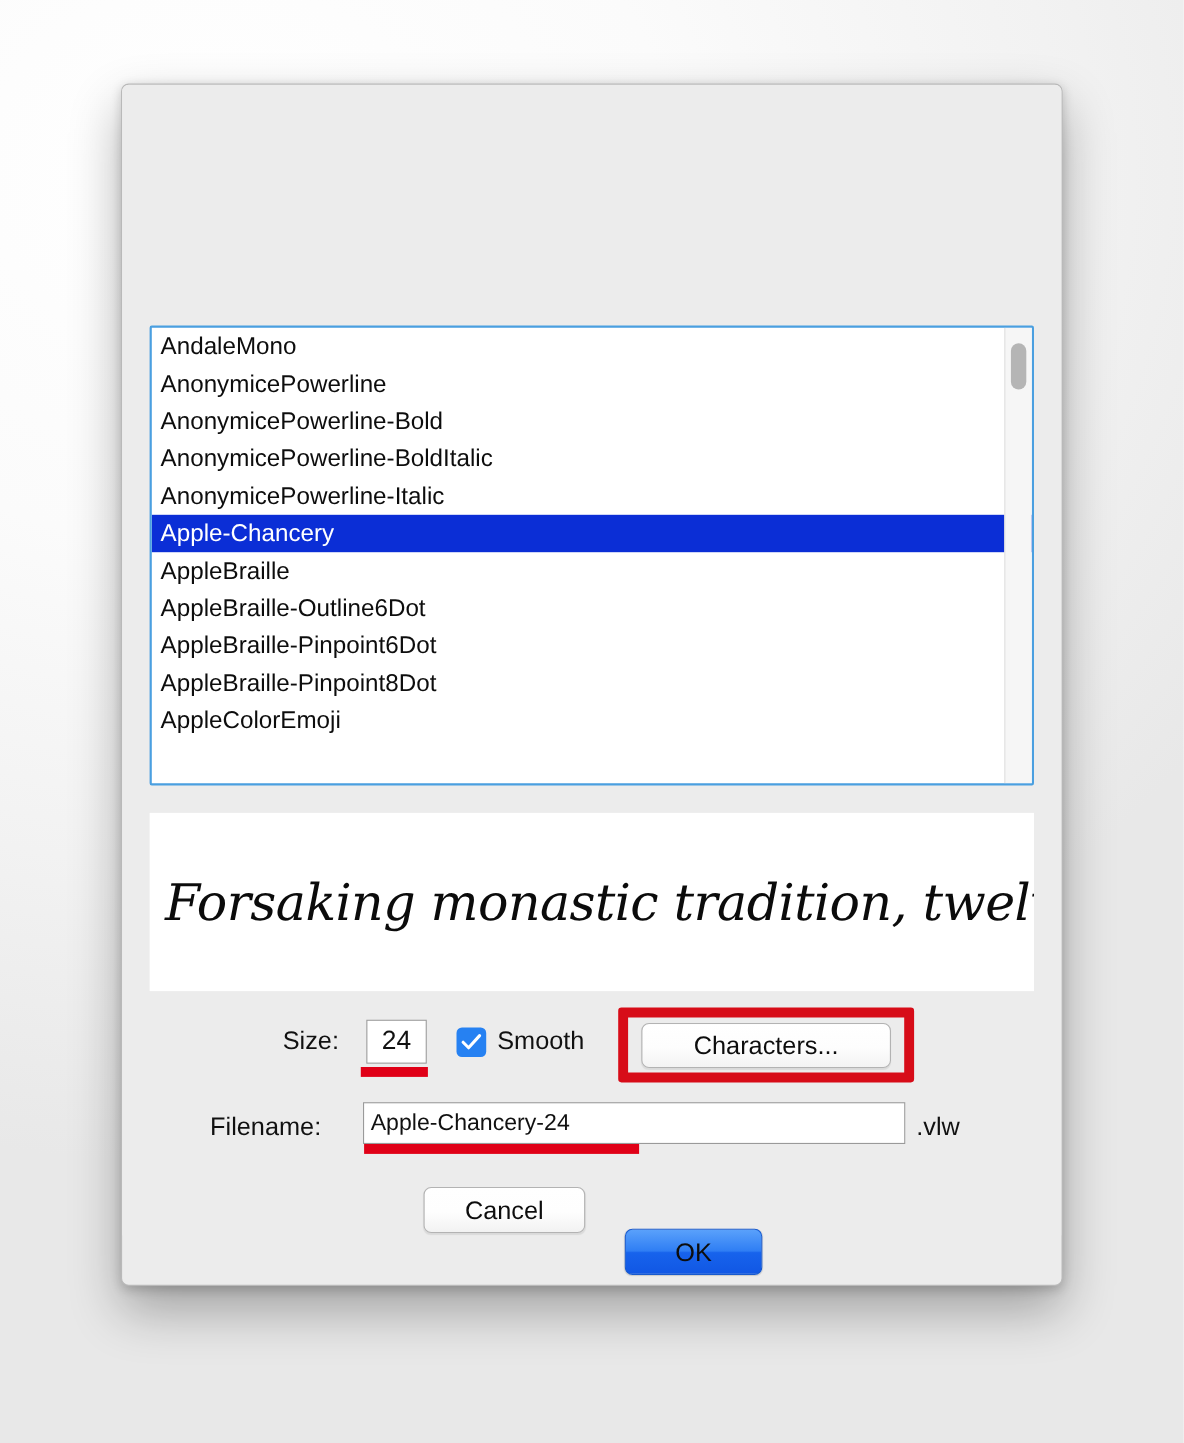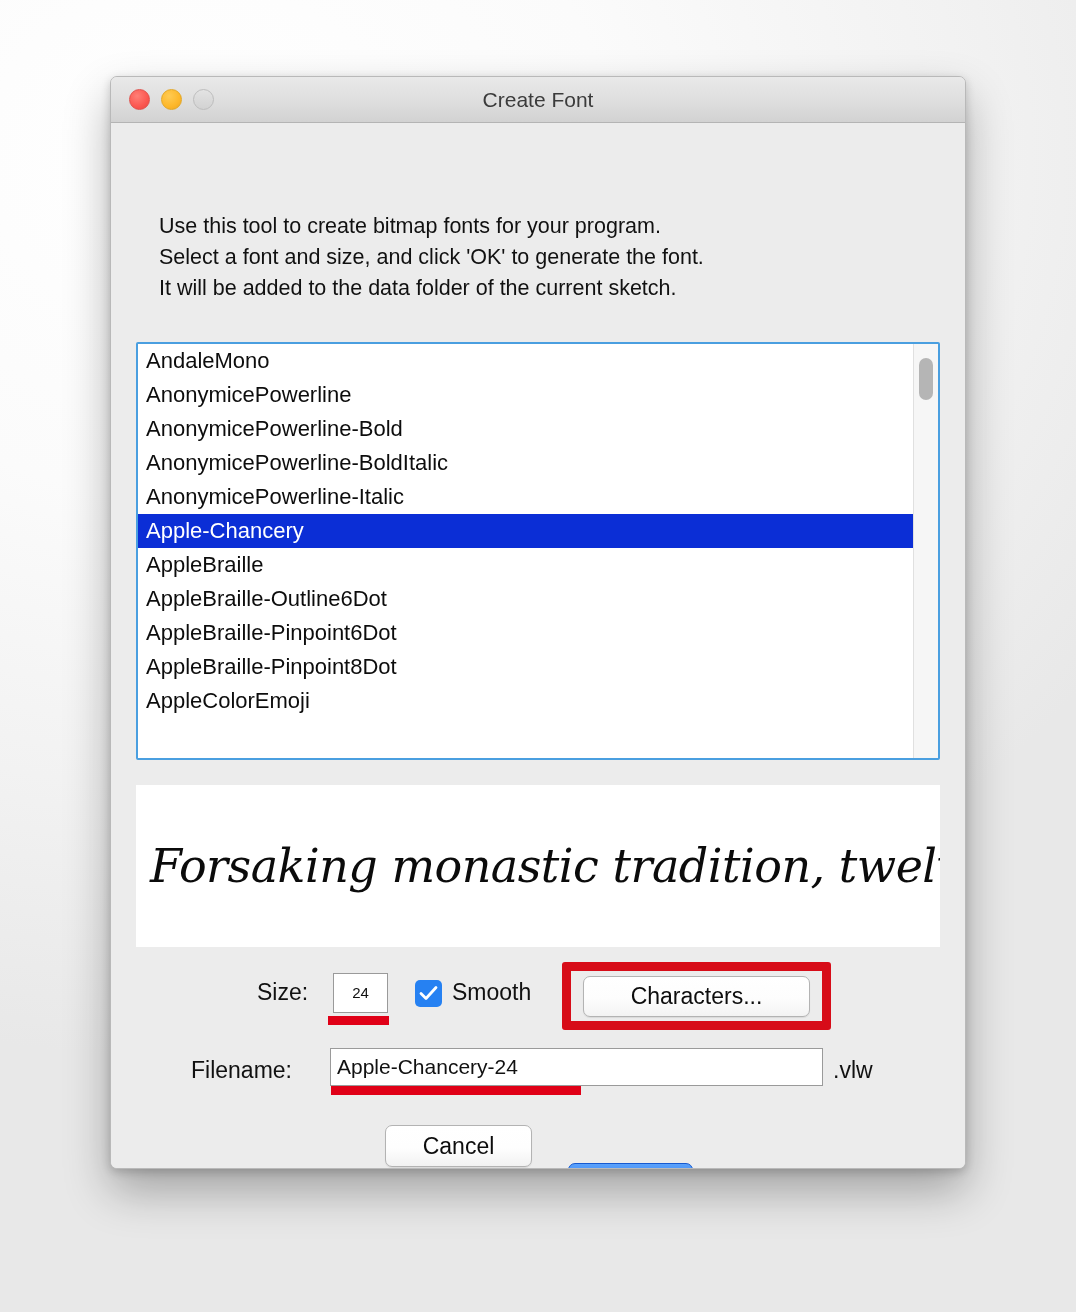--- a/index.html
+++ b/index.html
@@ -168,21 +168,21 @@
     height: 40px;
     background: #ffffff;
     border: 1px solid #9a9a9a;
     box-sizing: border-box;
   }
   #size-value {
     position: absolute;
     left: 0; right: 0; top: 0;
     line-height: 38px;
     text-align: center;
-    font-size: 15px;
+    font-size: 24px;
     color: #111;
   }
   #size-underline {
     position: absolute;
     left: 217px;
     top: 893px;
     width: 61px;
     height: 9px;
     background: #e00017;
   }
@@ -314,34 +314,23 @@
     color: #0d0d0d;
   }
   #cancel-button .btn-label { line-height: 40px; }
   #ok-button .btn-label { line-height: 40px; }
 </style>
 </head>
 <body>
 
 <div id="window">
 
-  <div id="titlebar">
-    <div class="lights">
-      <div class="light close"></div>
-      <div class="light min"></div>
-      <div class="light zoom"></div>
-    </div>
-    <div id="title-text">Create Font</div>
-  </div>
 
   <div id="dialog-body">
 
-    <div id="instructions">Use this tool to create bitmap fonts for your program.
-Select a font and size, and click 'OK' to generate the font.
-It will be added to the data folder of the current sketch.</div>
 
     <div id="font-list">
       <div id="list-rows">
           <div class="font-row">AndaleMono</div>
           <div class="font-row">AnonymicePowerline</div>
           <div class="font-row">AnonymicePowerline-Bold</div>
           <div class="font-row">AnonymicePowerline-BoldItalic</div>
           <div class="font-row">AnonymicePowerline-Italic</div>
           <div class="font-row selected">Apple-Chancery</div>
           <div class="font-row">AppleBraille</div>

